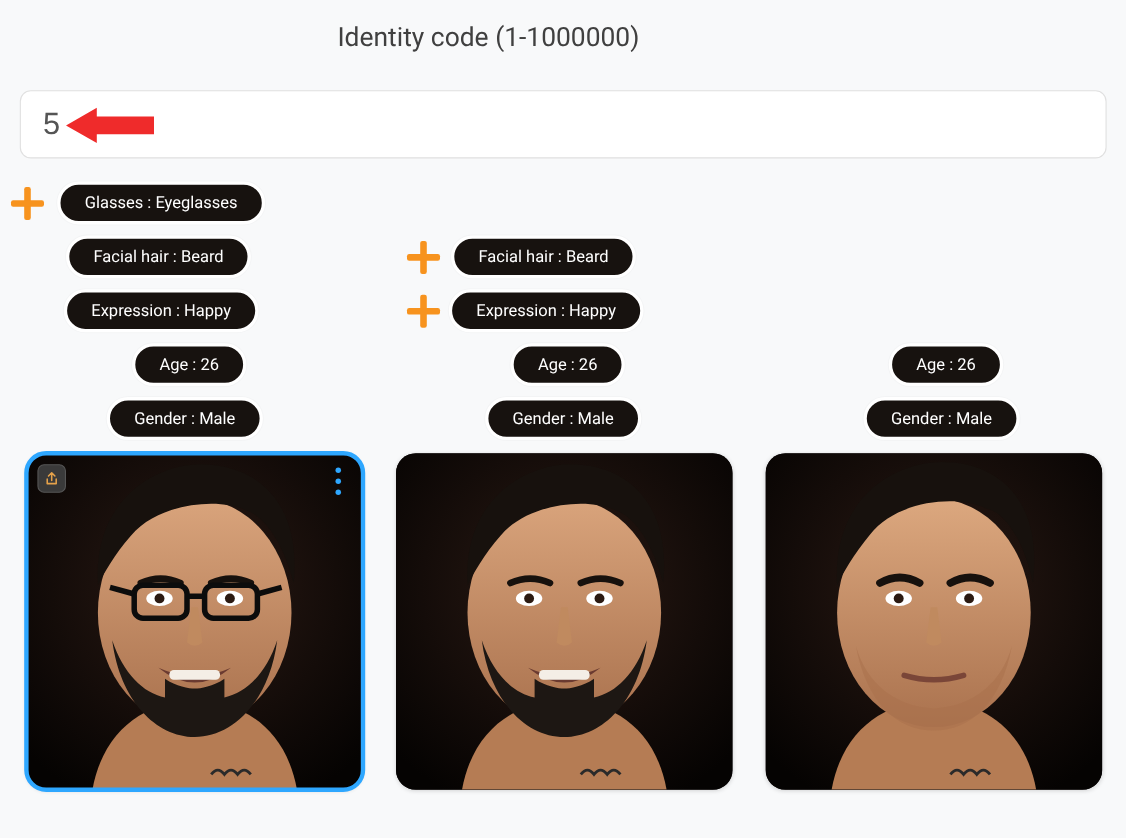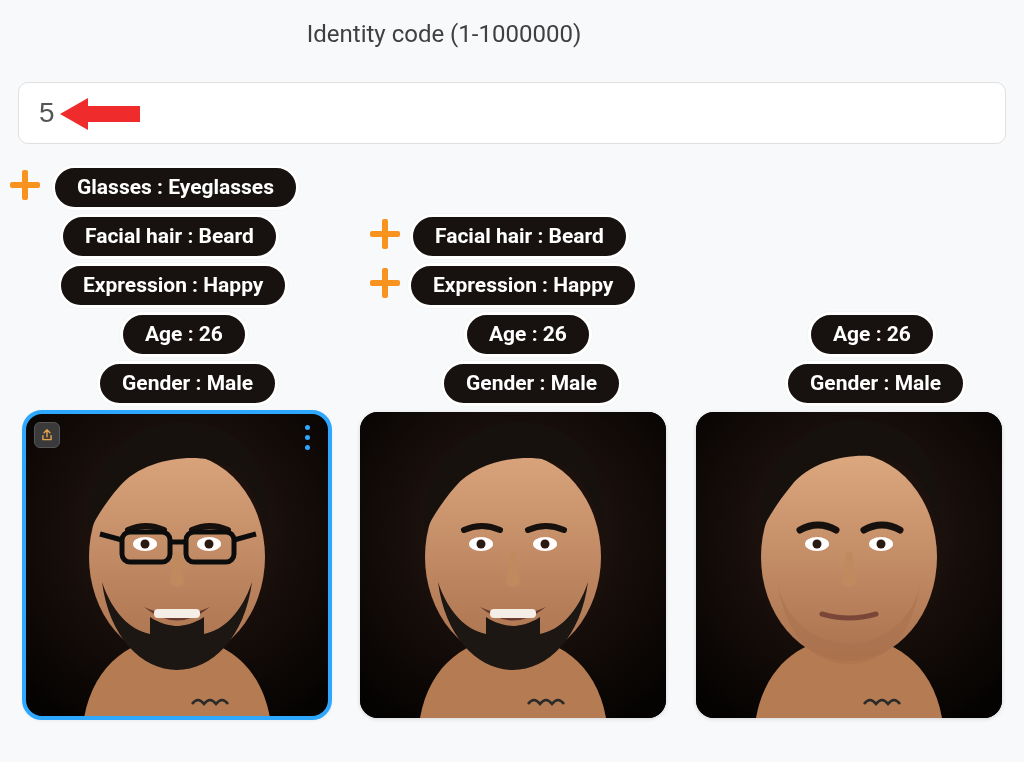--- a/index.html
+++ b/index.html
@@ -45,22 +45,22 @@
     height: 36px;
     pointer-events: none;
   }
 
   .pill {
     position: absolute;
     background: #17120f;
     color: #ffffff;
     border: 3px solid #ffffff;
     border-radius: 999px;
-    font-weight: 700;
-    font-size: 21px;
+    font-weight: 400;
+    font-size: 15px;
     white-space: nowrap;
     padding: 9px 22px;
     line-height: 1;
     box-shadow: 0 0 0 1px rgba(0,0,0,0.02);
     display: inline-flex;
     align-items: center;
     justify-content: center;
   }
 
   .plus-icon {

